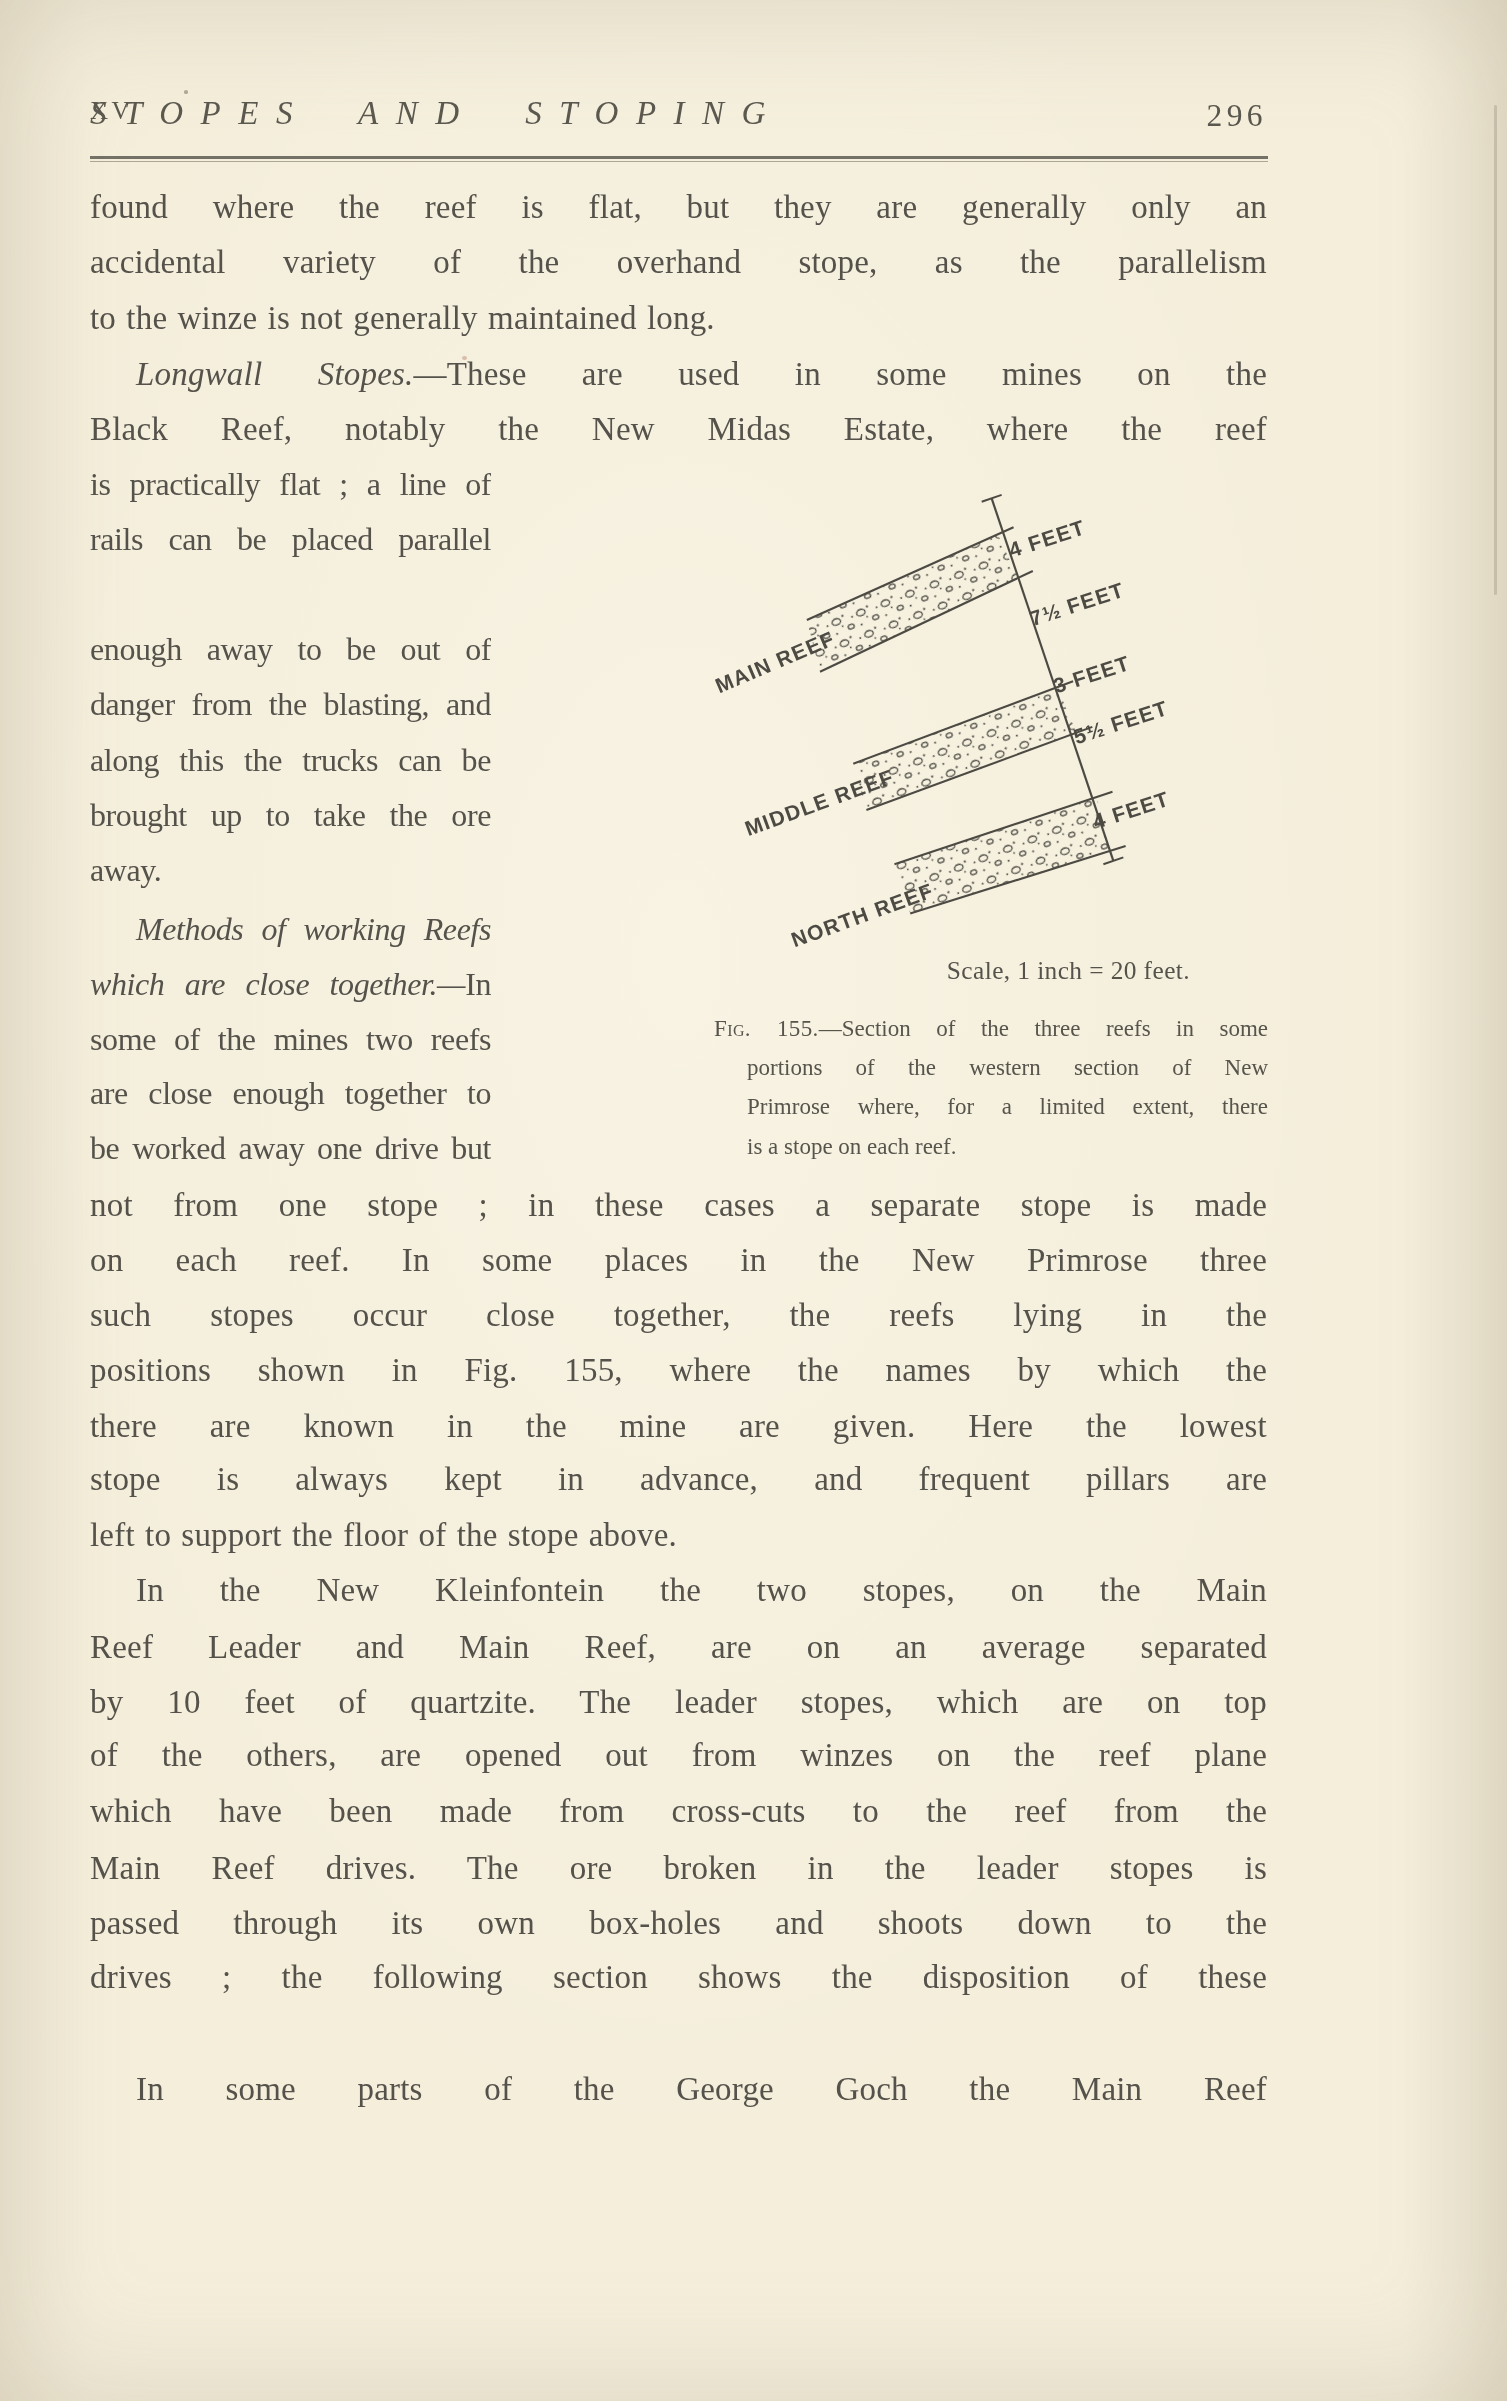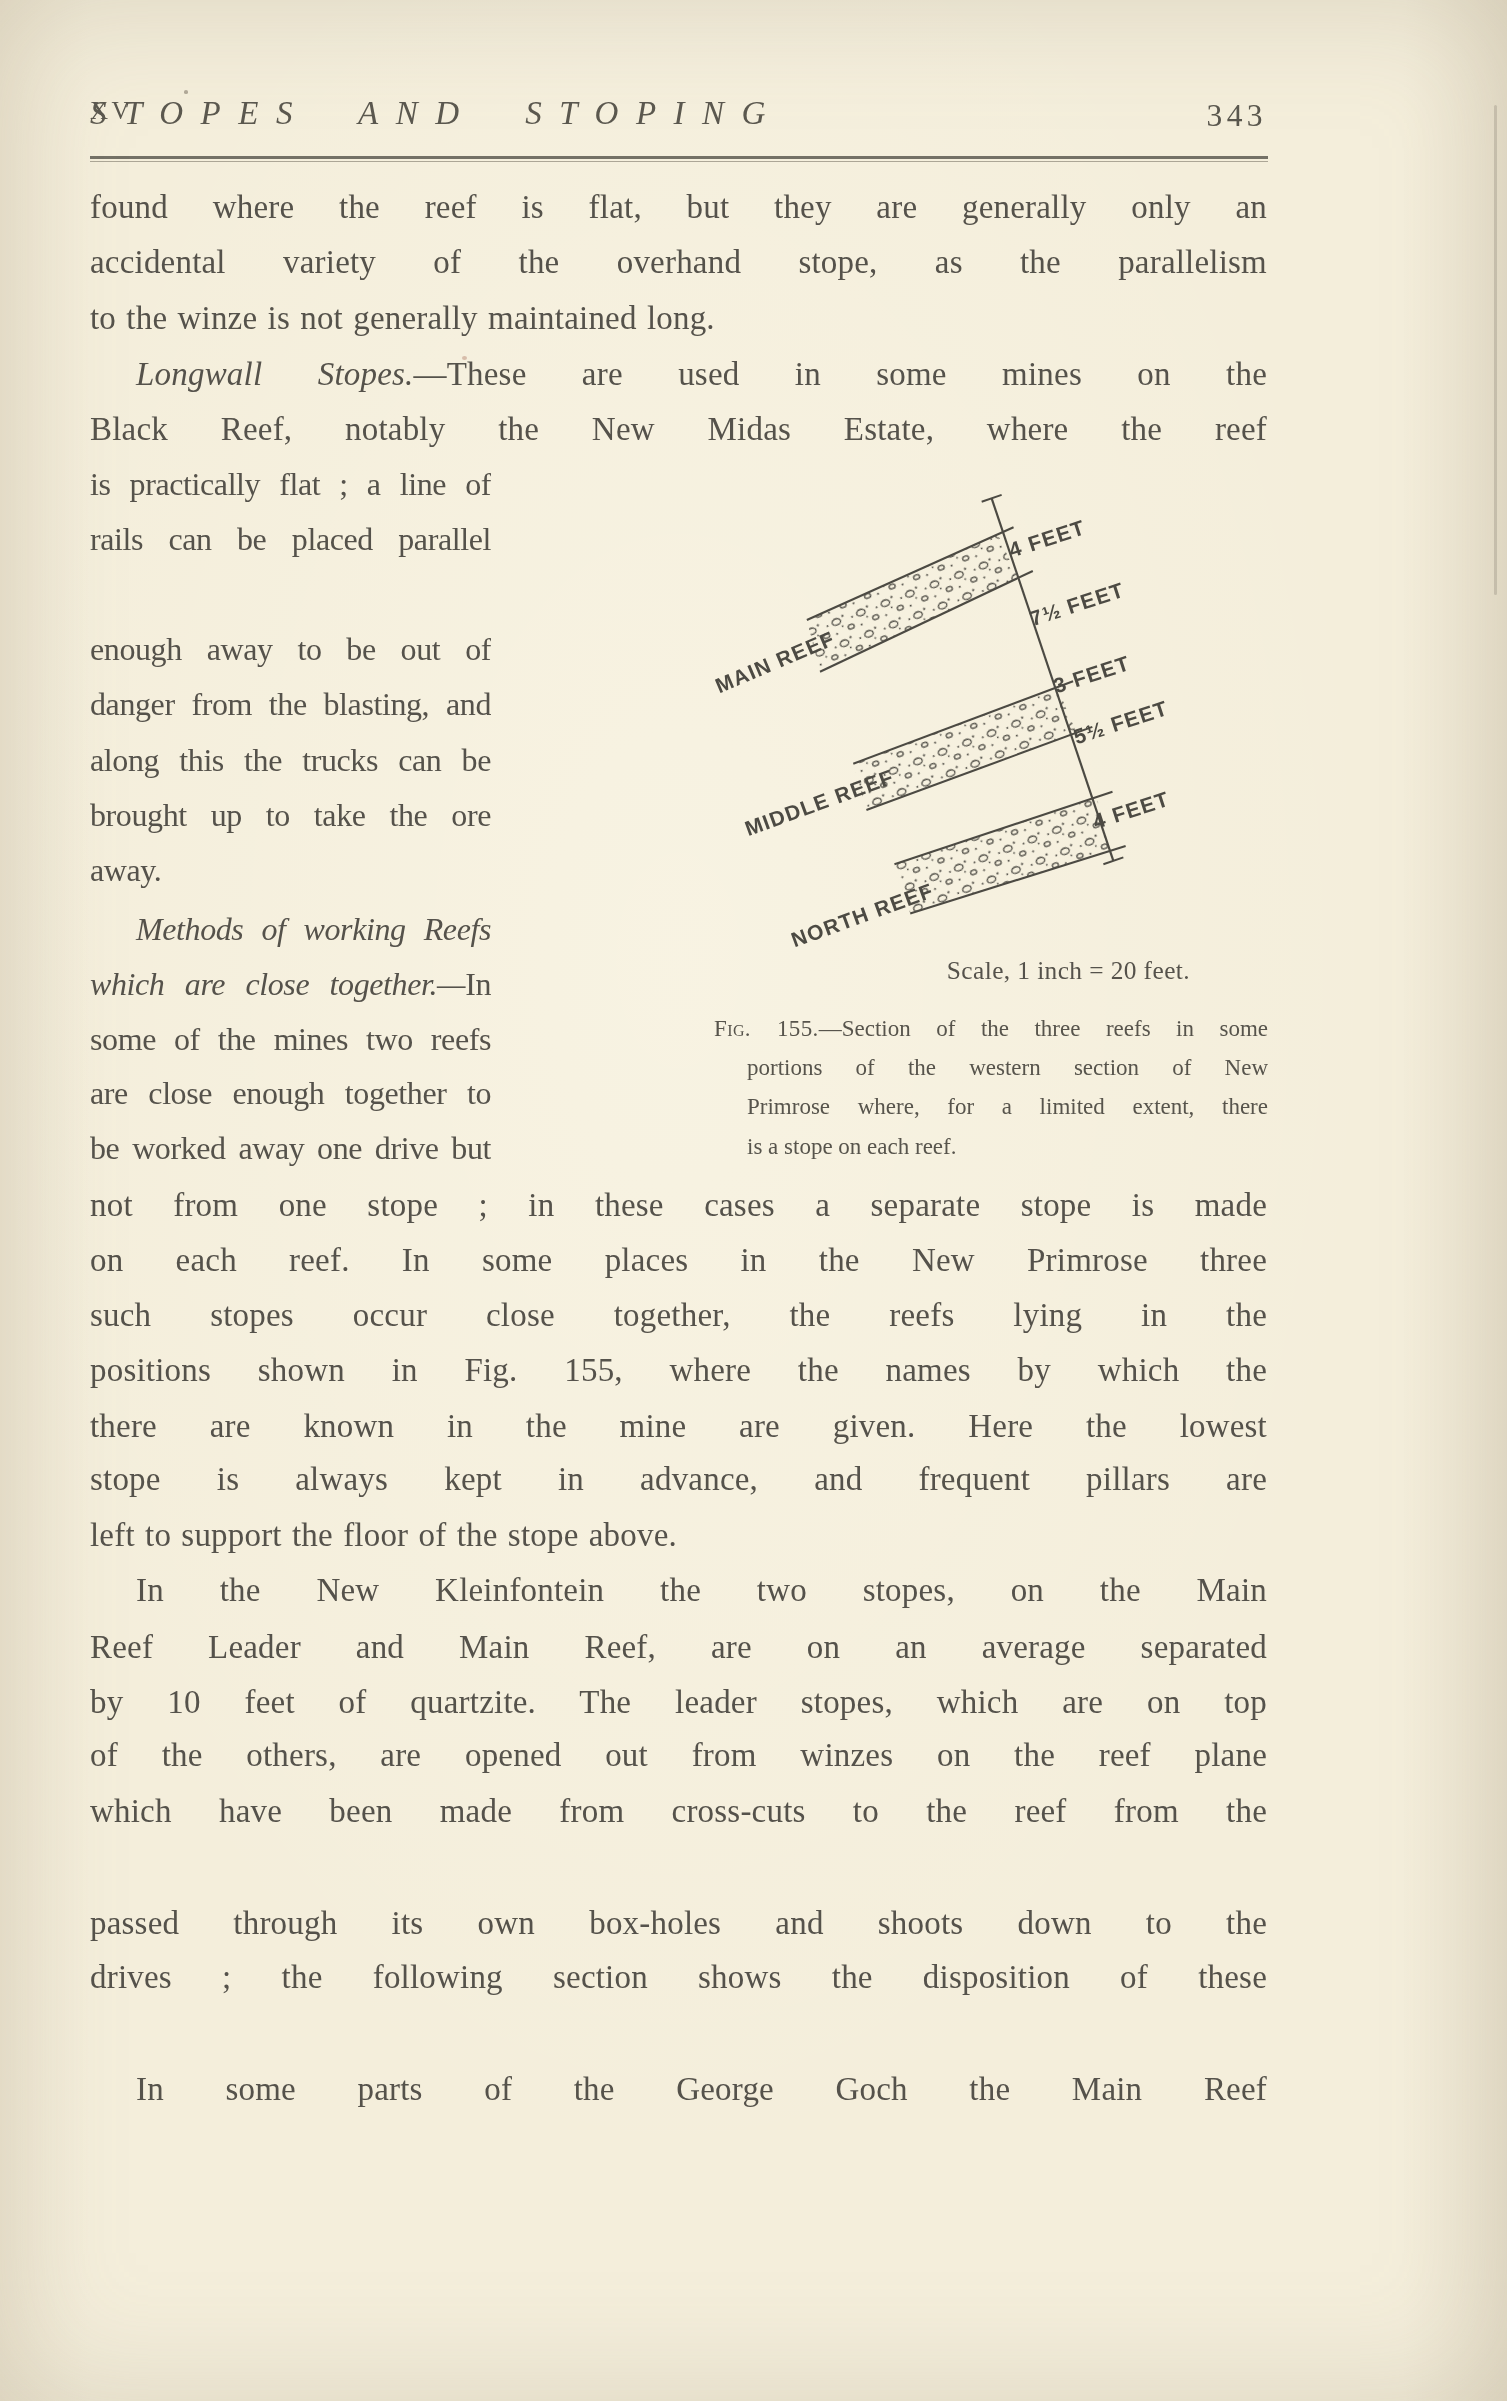--- a/index.html
+++ b/index.html
@@ -39,21 +39,21 @@
   svg text{font-family:"Liberation Sans","DejaVu Sans",sans-serif;font-weight:bold;
     font-size:24px;letter-spacing:1.5px;fill:#4c4a43;}
 </style>
 </head>
 <body>
 
 <div class="page">
 
   <div class="t hdr-chap">xv</div>
   <div class="t hdr-title">STOPES AND STOPING</div>
-  <div class="t hdr-num">343</div>
+  <div class="t hdr-num">296</div>
   <div class="rule"></div>
   <div class="rule2"></div>
 
   <div class="t bl j" style="top:188px">found where the reef is flat, but they are generally only an</div>
   <div class="t bl j" style="top:243px">accidental variety of the overhand stope, as the parallelism</div>
   <div class="t bl" style="top:299px">to the winze is not generally maintained long.</div>
 
   <div class="t bl j ind" style="top:355px"><span class="it">Longwall Stopes.</span><span>—These are used in some mines on the</span></div>
   <div class="t bl j" style="top:410px">Black Reef, notably the New Midas Estate, where the reef</div>
 
@@ -75,20 +75,21 @@
   <div class="t bl j" style="top:1241px">on each reef.  In some places in the New Primrose three</div>
   <div class="t bl j" style="top:1351px">positions shown in Fig. 155, where the names by which the</div>
   <div class="t bl j" style="top:1407px">there are known in the mine are given.  Here the lowest</div>
   <div class="t bl j" style="top:1460px">stope is always kept in advance, and frequent pillars are</div>
   <div class="t bl" style="top:1516px">left to support the floor of the stope above.</div>
   <div class="t bl j ind" style="top:1571px">In the New Kleinfontein the two stopes, on the Main</div>
   <div class="t bl j" style="top:1628px">Reef Leader and Main Reef, are on an average separated</div>
   <div class="t bl j" style="top:1683px">by 10 feet of quartzite.  The leader stopes, which are on top</div>
   <div class="t bl j" style="top:1736px">of the others, are opened out from winzes on the reef plane</div>
   <div class="t bl j" style="top:1792px">which have been made from cross-cuts to the reef from the</div>
+  <div class="t bl j" style="top:1849px">Main Reef drives.  The ore broken in the leader stopes is</div>
   <div class="t bl j" style="top:1904px">passed through its own box-holes and shoots down to the</div>
   <div class="t bl j" style="top:1958px">drives ; the following section shows the disposition of these</div>
   <div class="t bl j ind" style="top:2070px">In some parts of the George Goch the Main Reef</div>
 
   <svg style="position:absolute;left:665px;top:486px" width="613" height="473" viewBox="0 0 700 540">
     <defs>
       <pattern id="stip" width="30" height="26" patternUnits="userSpaceOnUse" patternTransform="rotate(-21)">
         <ellipse cx="7" cy="7" rx="5" ry="3.6" fill="none" stroke="#4e4c45" stroke-width="1.5"></ellipse>
         <ellipse cx="21" cy="18" rx="3.6" ry="2.6" fill="none" stroke="#4e4c45" stroke-width="1.4"></ellipse>
         <circle cx="16" cy="3" r="1.3" fill="#4e4c45"></circle>

